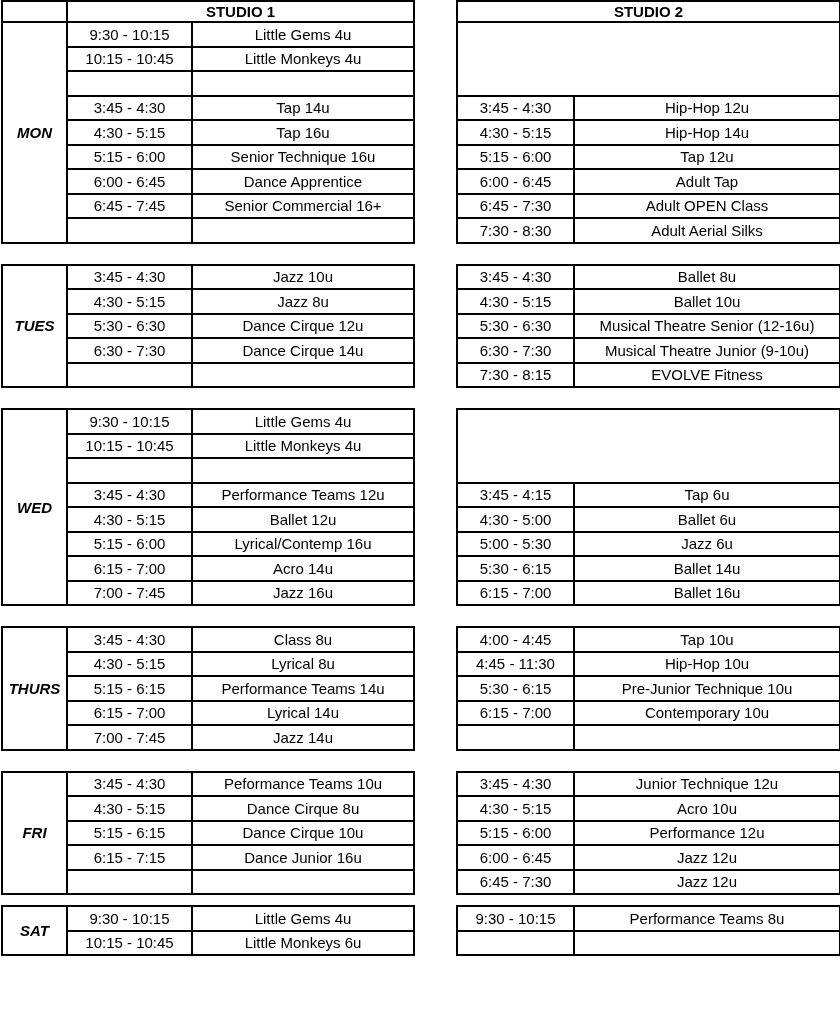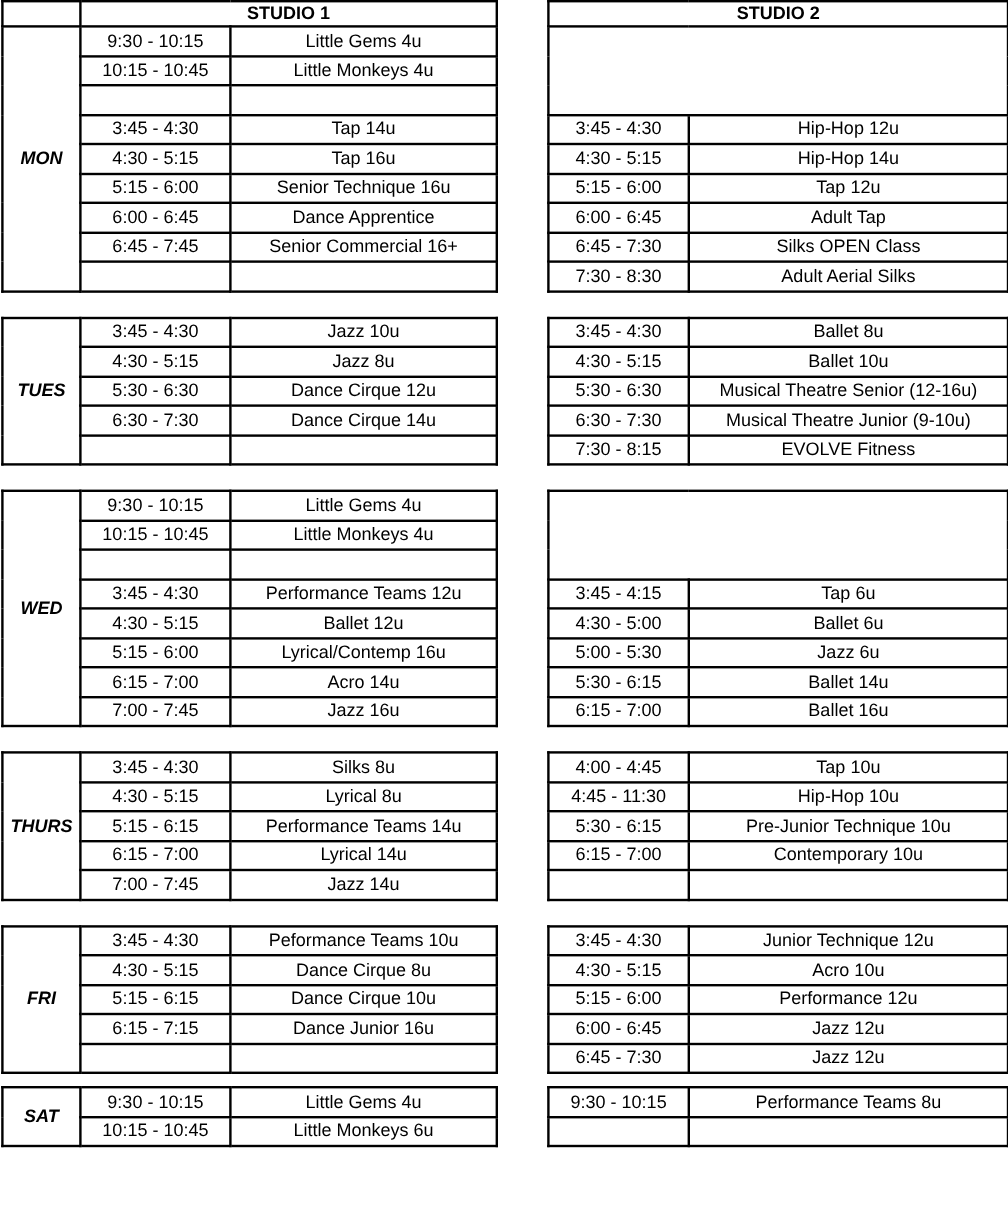--- a/index.html
+++ b/index.html
@@ -106,21 +106,21 @@
         <tr>
           <td class="time-cell">6:00 - 6:45</td>
           <td class="class-cell">Dance Apprentice</td>
           <td class="time-cell">6:00 - 6:45</td>
           <td class="class-cell">Adult Tap</td>
         </tr>
         <tr>
           <td class="time-cell">6:45 - 7:45</td>
           <td class="class-cell">Senior Commercial 16+</td>
           <td class="time-cell">6:45 - 7:30</td>
-          <td class="class-cell">Silks OPEN Class</td>
+          <td class="class-cell">Adult OPEN Class</td>
         </tr>
         <tr>
           <td class="time-cell"></td>
           <td class="class-cell"></td>
           <td class="time-cell">7:30 - 8:30</td>
           <td class="class-cell">Adult Aerial Silks</td>
         </tr>
         <tr class="spacer-row">
           <td class="spacer" colspan="6"></td>
         </tr>
@@ -203,21 +203,21 @@
           <td class="class-cell">Jazz 16u</td>
           <td class="time-cell">6:15 - 7:00</td>
           <td class="class-cell">Ballet 16u</td>
         </tr>
         <tr class="spacer-row">
           <td class="spacer" colspan="6"></td>
         </tr>
         <tr>
           <td class="day-cell" rowspan="5">THURS</td>
           <td class="time-cell">3:45 - 4:30</td>
-          <td class="class-cell">Silks 8u</td>
+          <td class="class-cell">Class 8u</td>
           <td class="gap-cell" rowspan="5"></td>
           <td class="time-cell">4:00 - 4:45</td>
           <td class="class-cell">Tap 10u</td>
         </tr>
         <tr>
           <td class="time-cell">4:30 - 5:15</td>
           <td class="class-cell">Lyrical 8u</td>
           <td class="time-cell">4:45 - 11:30</td>
           <td class="class-cell">Hip-Hop 10u</td>
         </tr>

